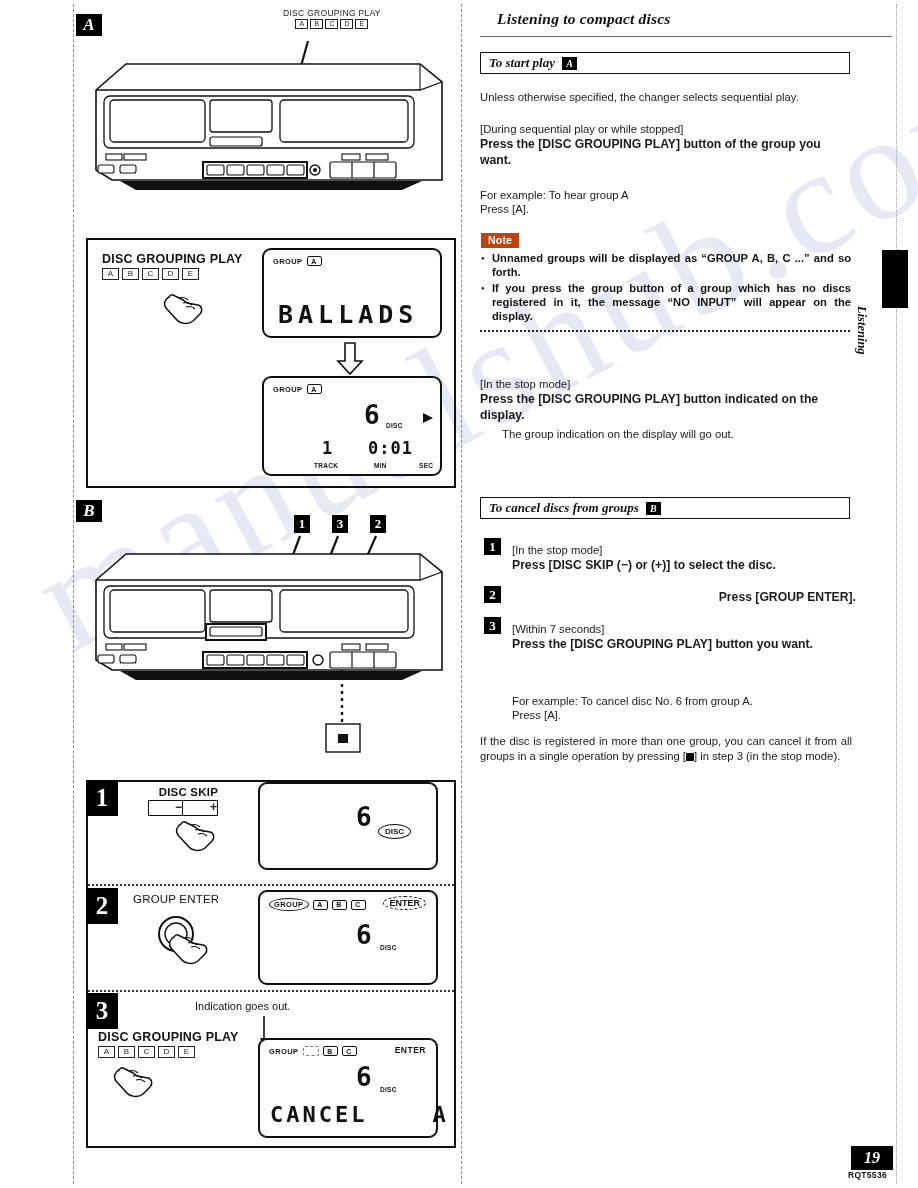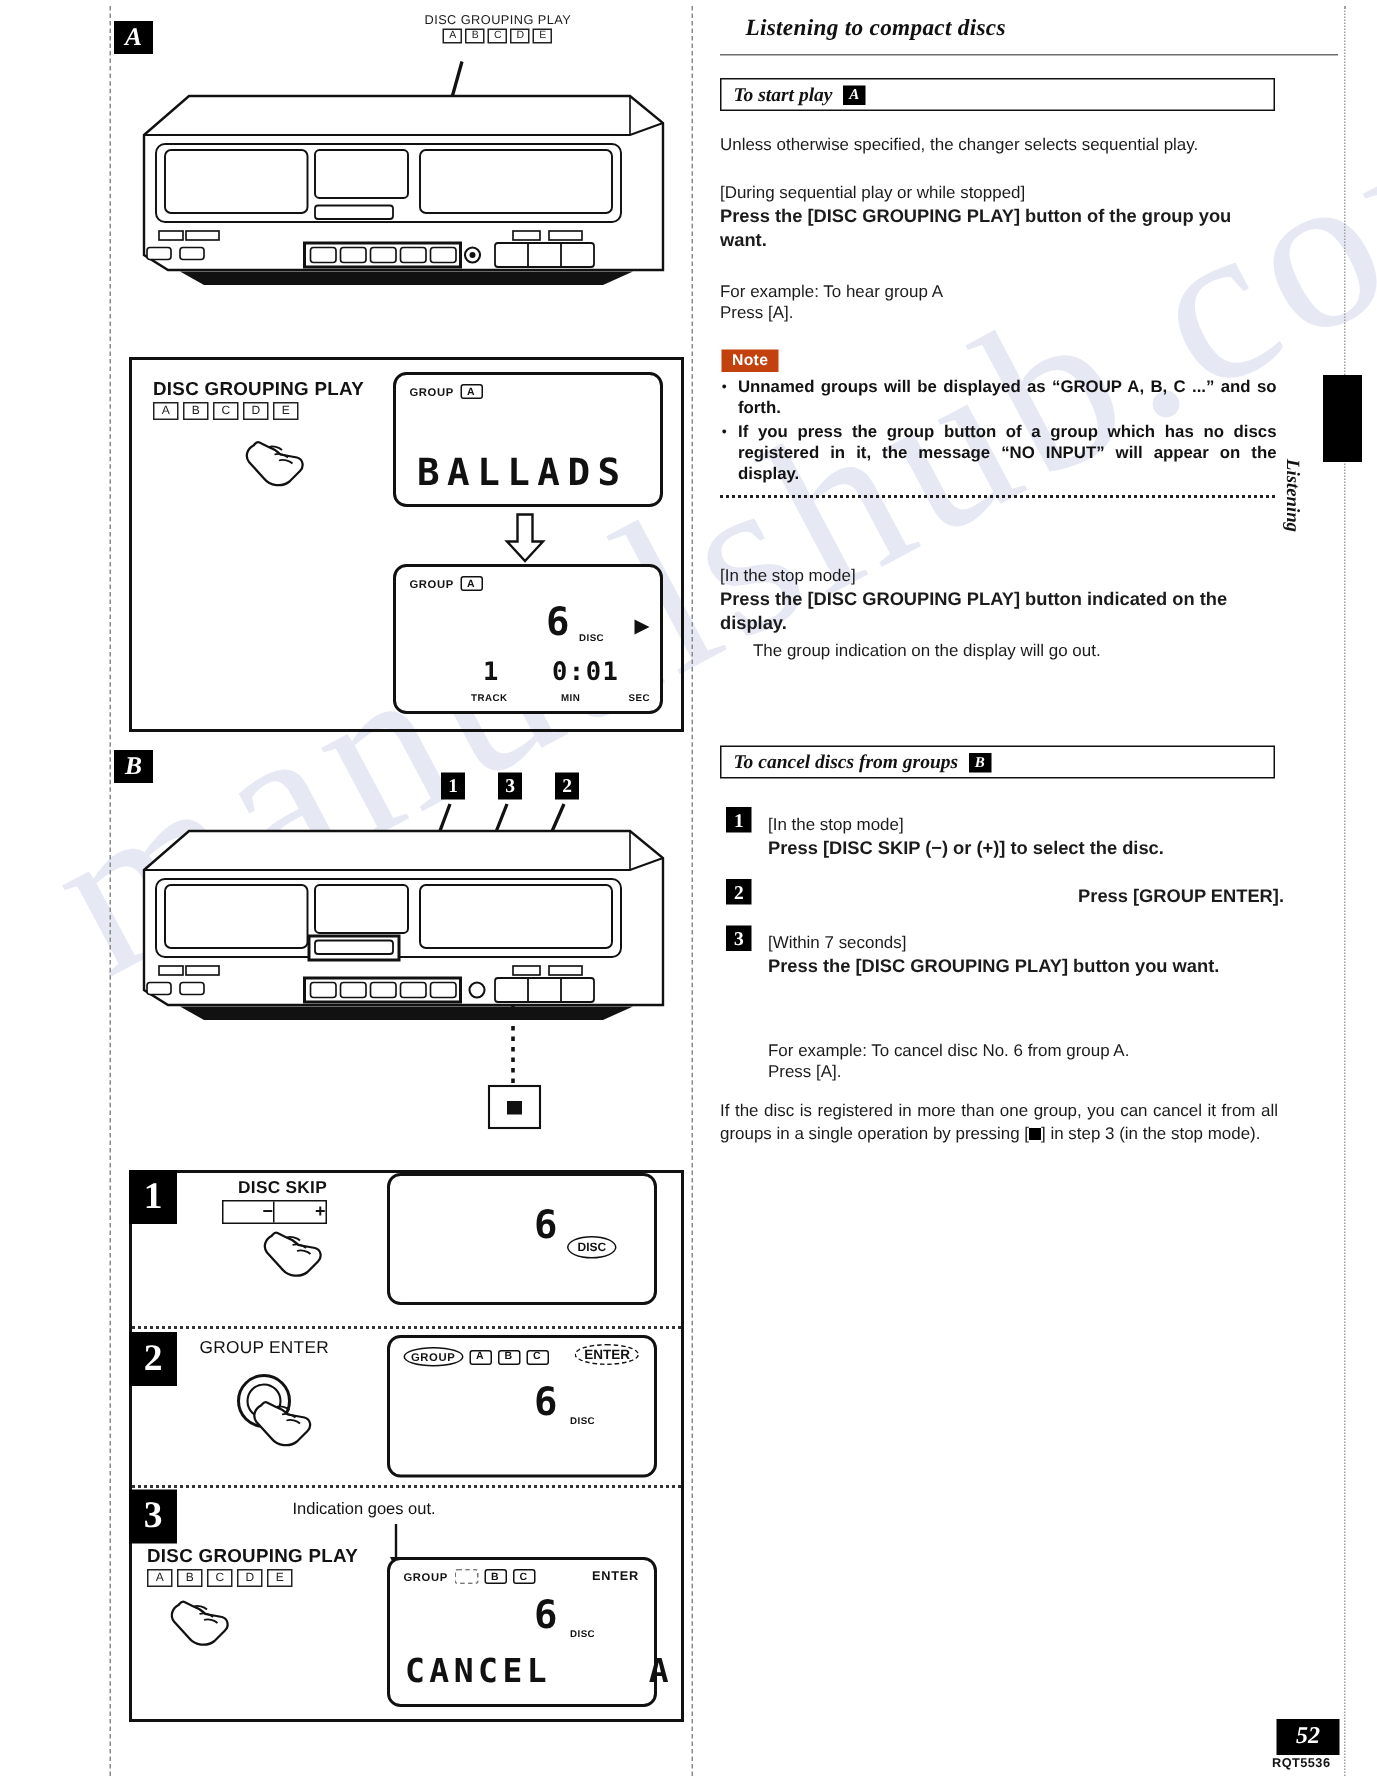--- a/index.html
+++ b/index.html
@@ -516,16 +516,16 @@
   <div class="body-txt bold-txt" style="left:512px;top:637px;width:344px;text-align:left;">Press the [DISC GROUPING PLAY] button you want.</div>
 
   <div class="body-txt" style="left:512px;top:694px;width:340px;">For example: To cancel disc No. 6 from group A.</div>
   <div class="body-txt" style="left:512px;top:708px;width:340px;">Press [A].</div>
 
   <div class="body-txt" style="left:480px;top:734px;width:372px;"><span>If the disc is registered in more than one group, you can cancel it from all groups in a single operation by pressing [</span><span class="blk-sq"></span><span>] in step 3 (in the stop mode).</span></div>
 
   <div class="side-tab-block"></div>
   <div class="side-tab-text">Listening</div>
 
-  <div class="pagenum">52</div>
+  <div class="pagenum">19</div>
   <div class="doccode">RQT5536</div>
 
 </div>
 
 </body></html>

